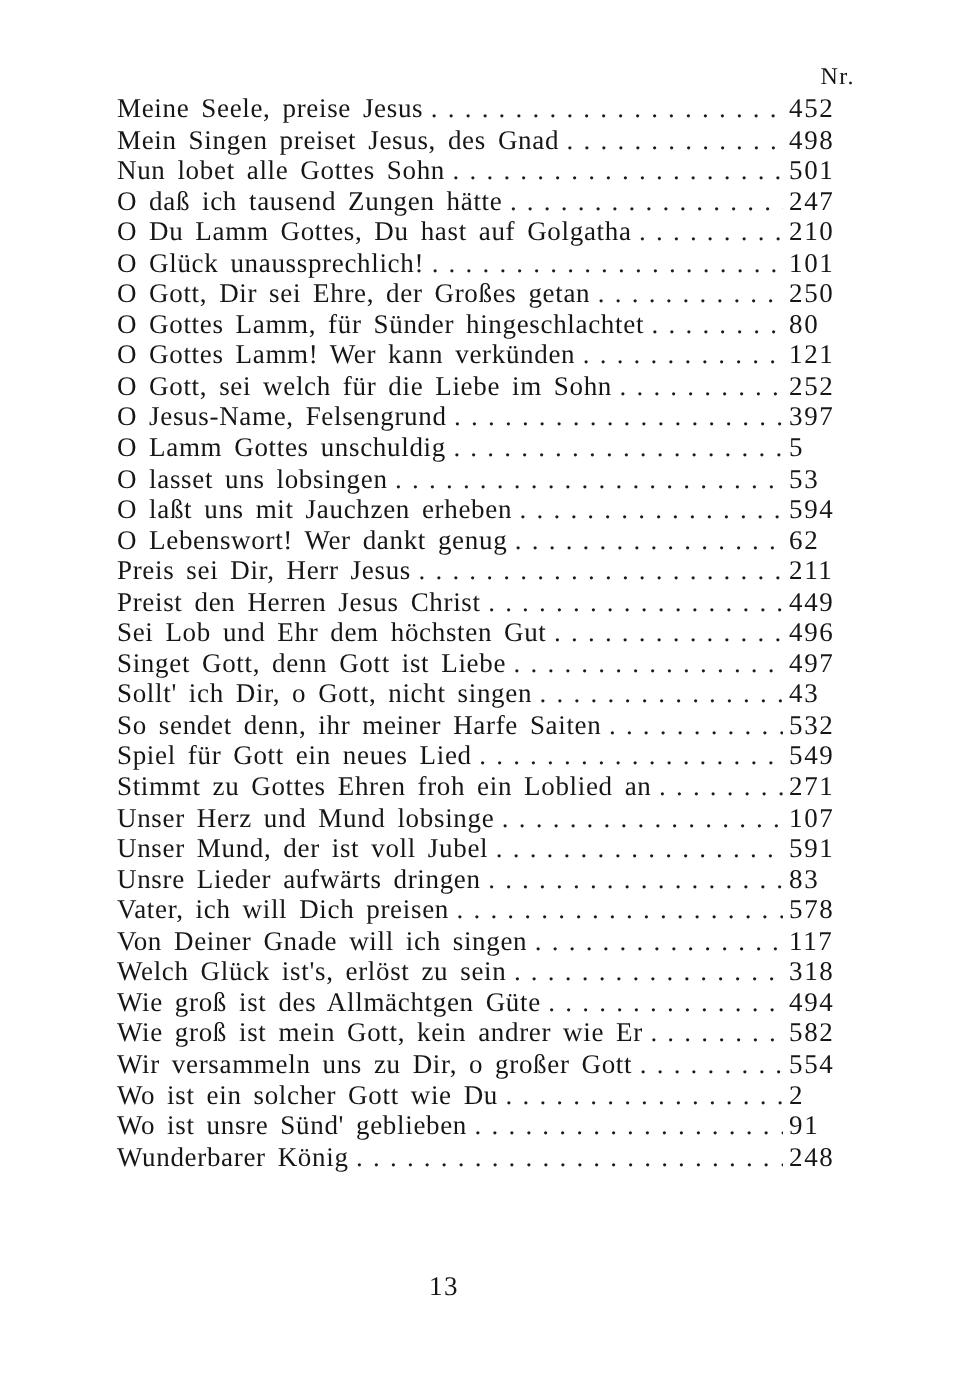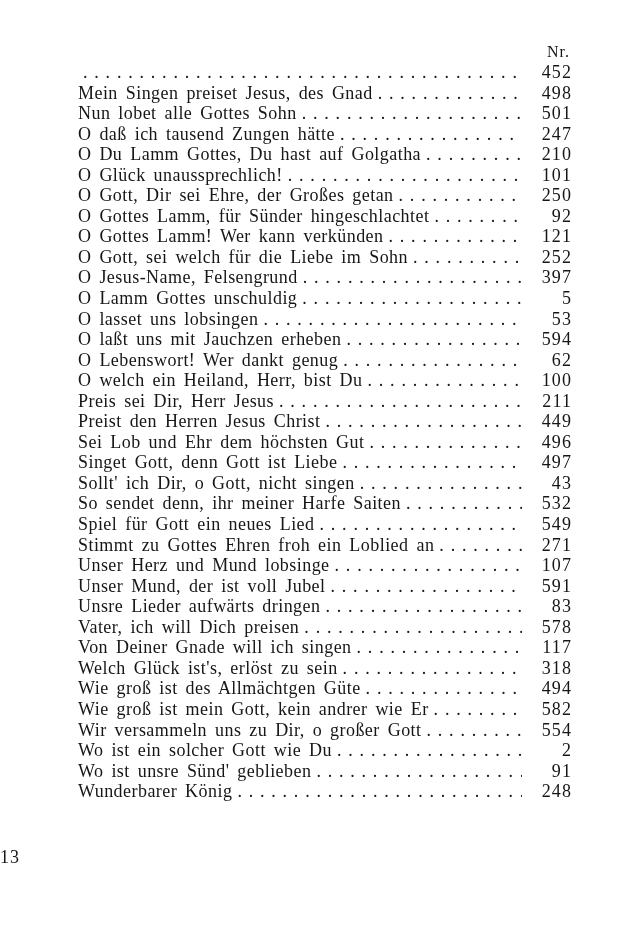--- a/index.html
+++ b/index.html
@@ -57,41 +57,43 @@
     margin-left: 5px;
     letter-spacing: 1.15px;
     color: #1b1b1b;
   }
   .dots::after {
     content: ". . . . . . . . . . . . . . . . . . . . . . . . . . . . . . . . . . . . . . . . . . . . . . . . . . . . . . . . . . . .";
   }
   .nr {
     flex: 0 0 auto;
     min-width: 46px;
-    text-align: right;
+    text-align: left;
     letter-spacing: 1.1px;
     padding-left: 4px;
   }
   .page-number {
     position: absolute;
     top: 847px;
     left: 0;
     width: 592px;
+    text-align: center;
     font-size: 18px;
     letter-spacing: 1px;
   }
 </style>
 </head>
 <body>
 
 <div class="page">
   <div class="content">
     <div class="nr-header">Nr.</div>
     <div class="rows" id="rows">
   <div class="row">
+    <span class="title">Meine Seele, preise Jesus</span>
     <span class="dots"></span>
     <span class="nr">452</span>
   </div>
 
   <div class="row">
     <span class="title">Mein Singen preiset Jesus, des Gnad</span>
     <span class="dots"></span>
     <span class="nr">498</span>
   </div>
 
@@ -121,21 +123,21 @@
 
   <div class="row">
     <span class="title">O Gott, Dir sei Ehre, der Großes getan</span>
     <span class="dots"></span>
     <span class="nr">250</span>
   </div>
 
   <div class="row">
     <span class="title">O Gottes Lamm, für Sünder hingeschlachtet</span>
     <span class="dots"></span>
-    <span class="nr">92</span>
+    <span class="nr">80</span>
   </div>
 
   <div class="row">
     <span class="title">O Gottes Lamm! Wer kann verkünden</span>
     <span class="dots"></span>
     <span class="nr">121</span>
   </div>
 
   <div class="row">
     <span class="title">O Gott, sei welch für die Liebe im Sohn</span>
@@ -167,25 +169,20 @@
     <span class="dots"></span>
     <span class="nr">594</span>
   </div>
 
   <div class="row">
     <span class="title">O Lebenswort! Wer dankt genug</span>
     <span class="dots"></span>
     <span class="nr">62</span>
   </div>
 
-  <div class="row">
-    <span class="title">O welch ein Heiland, Herr, bist Du</span>
-    <span class="dots"></span>
-    <span class="nr">100</span>
-  </div>
 
   <div class="row">
     <span class="title">Preis sei Dir, Herr Jesus</span>
     <span class="dots"></span>
     <span class="nr">211</span>
   </div>
 
   <div class="row">
     <span class="title">Preist den Herren Jesus Christ</span>
     <span class="dots"></span>

